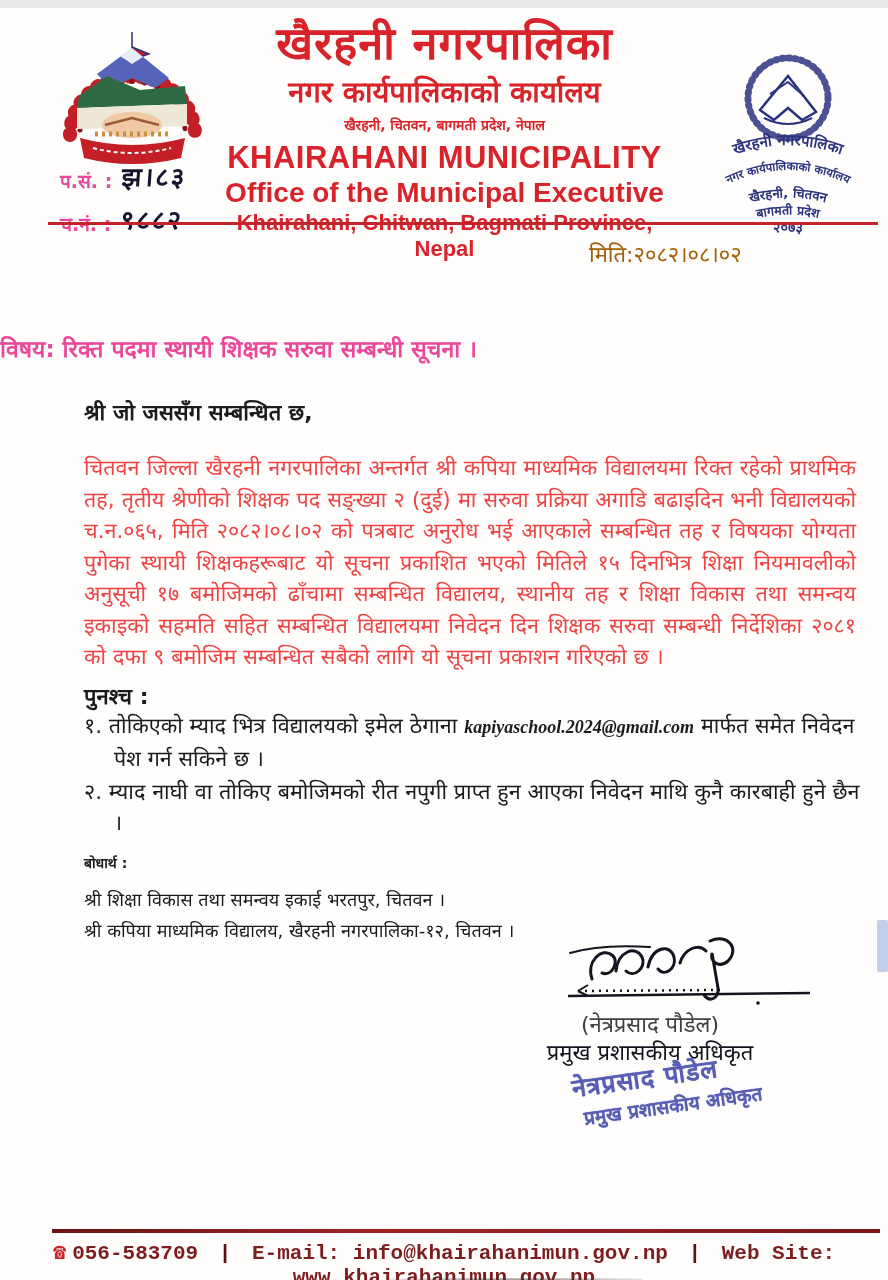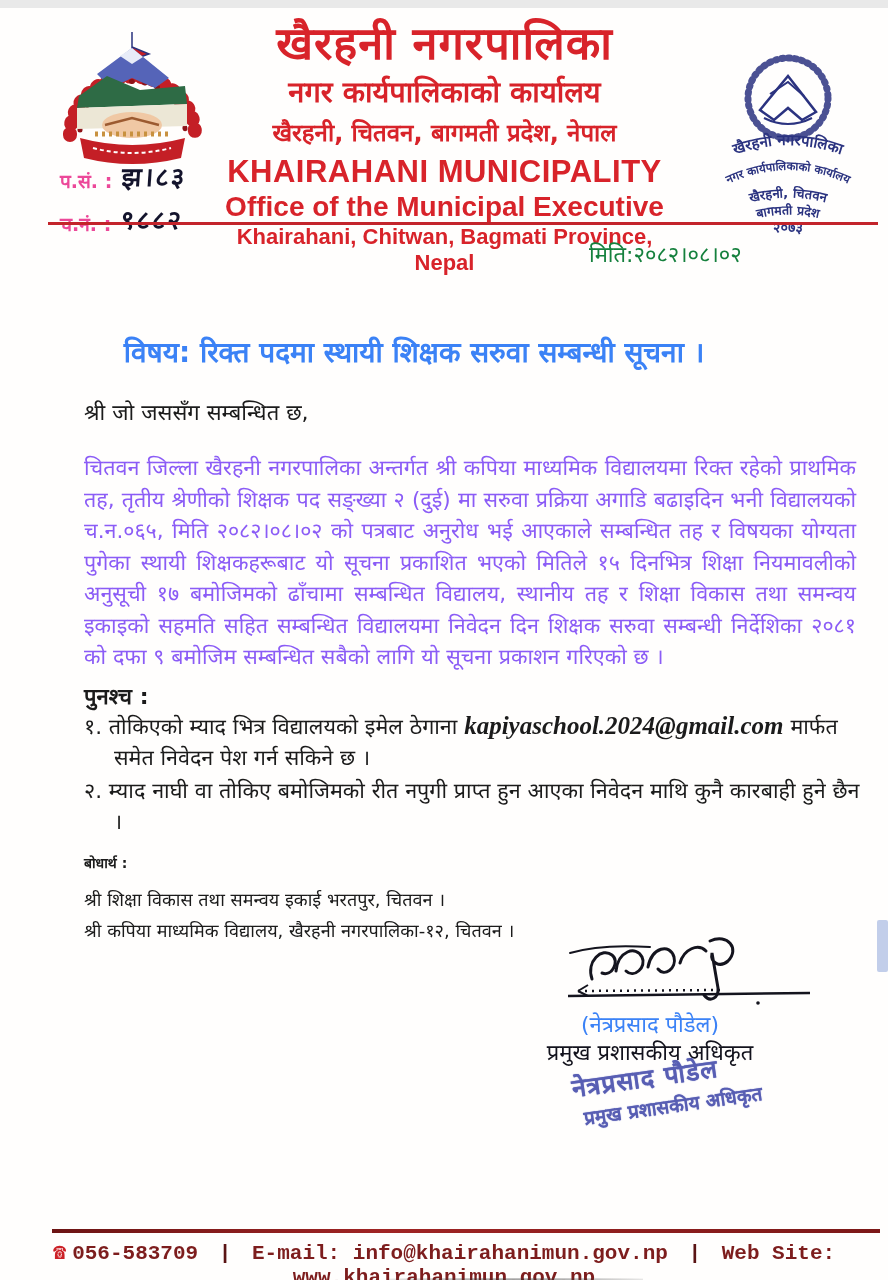--- a/index.html
+++ b/index.html
@@ -6,46 +6,46 @@
   .page{
     position:relative; width:888px; height:1280px; margin:8px auto;
     background:#fffefd; overflow:hidden;
     font-family:"DejaVu Sans",sans-serif; color:#1b1b1b;
   }
   .abs{position:absolute;}
   
   .hdr-center{left:222px; top:12px; width:445px; text-align:center;}
   .t-np{font-size:45px; font-weight:700; line-height:1.08; letter-spacing:1px;}
   .t-np2{font-size:29px; font-weight:700; margin-top:2px;}
-  .t-np3{font-size:24px; font-weight:700; margin-top:5px;}
+  .t-np3{font-size:14px; font-weight:700; margin-top:5px;}
   .t-en{font-size:31px; font-weight:700; margin-top:6px; letter-spacing:.5px; font-family:"Liberation Sans",sans-serif;}
   .t-en2{font-size:28px; font-weight:700; margin-top:1px; font-family:"Liberation Sans",sans-serif;}
   .t-en3{font-size:22px; font-weight:600; margin-top:1px; font-family:"Liberation Sans",sans-serif;}
   .red{color:#d8232a;}
   .ref-block{left:60px; top:150px; font-size:19px; color:#23233a;}
   .ref-row{display:flex; align-items:flex-end; margin-bottom:7px;}
   .ref-label{font-weight:600; color:#ec4899;}
   .hand{font-size:26px; font-weight:600; margin-left:10px; transform:skewX(-4deg); color:#14142c; letter-spacing:2px;}
   .rule-hdr{left:48px; top:214px; width:830px; height:3px; background:#c3242b;}
   
-  .date-block{left:589px; top:230px; font-size:22px; line-height:33px; color:#15803d;}
-  .subject{left:0; right:60px; top:324px; text-align:center; font-size:28px; font-weight:700; color:#3b82f6;}
-  .salutation{left:84px; top:388px; font-size:22px;}
-  .paragraph{left:84px; top:444px; width:772px; font-size:21.5px; line-height:31.5px; text-align:justify; color:#8b5cf6;}
+  .date-block{left:589px; top:230px; font-size:22px; line-height:33px; color:#a16207;}
+  .subject{left:0; right:60px; top:324px; text-align:left; font-size:23px; font-weight:700; color:#ec4899;}
+  .salutation{left:84px; top:388px; font-size:22px;font-weight:bold;}
+  .paragraph{left:84px; top:444px; width:772px; font-size:21.5px; line-height:31.5px; text-align:justify; color:#ef4444;}
   
   .ps-heading{left:84px; top:672px; font-size:22px; font-weight:600;}
   .ps-list{left:84px; top:702px; width:778px; font-size:21.5px; line-height:31px;}
   .ps-item{padding-left:30px; text-indent:-30px; margin-bottom:2px;}
-  .email{font-family:"Liberation Serif",serif; font-style:italic; font-weight:700; font-size:25px;}
+  .email{font-family:"Liberation Serif",serif; font-style:italic; font-weight:700; font-size:18px;}
   
   .cc-heading{left:84px; top:845px; font-size:14px; font-weight:600;}
   .cc-list{left:84px; top:876px; font-size:18px; line-height:31px;}
   
   .sig-art{left:560px; top:925px; width:270px; height:75px;}
-  .sig-name{left:545px; top:1000px; width:210px; text-align:center; font-size:22px; color:#3b82f6;}
+  .sig-name{left:545px; top:1000px; width:210px; text-align:center; font-size:22px; color:#404040;}
   .sig-title{left:535px; top:1028px; width:230px; text-align:center; font-size:22px; color:#12121c;}
   .stamp{left:578px; top:1062px; width:230px; transform:rotate(-8deg); transform-origin:left bottom;
          color:#4a51ad; text-align:left; opacity:.92;}
   .stamp-l1{font-size:25px; font-weight:700; letter-spacing:1px; text-shadow:0 0 1px #6a6fc0;}
   .stamp-l2{font-size:19px; font-weight:600; margin-top:2px; margin-left:8px; text-shadow:0 0 1px #6a6fc0;}
   
   .rule-ftr{left:52px; top:1221px; width:828px; height:4px; background:linear-gradient(90deg,#6c1414,#a02424 40%,#7c1818);}
   .footer-line{left:0; right:0; top:1231px; text-align:center; font-family:Liberation Mono, monospace;
                font-size:21px; font-weight:600; color:#7d1d1d;}
   .footer-line .sep{margin:0 8px; color:#5a1414;}

